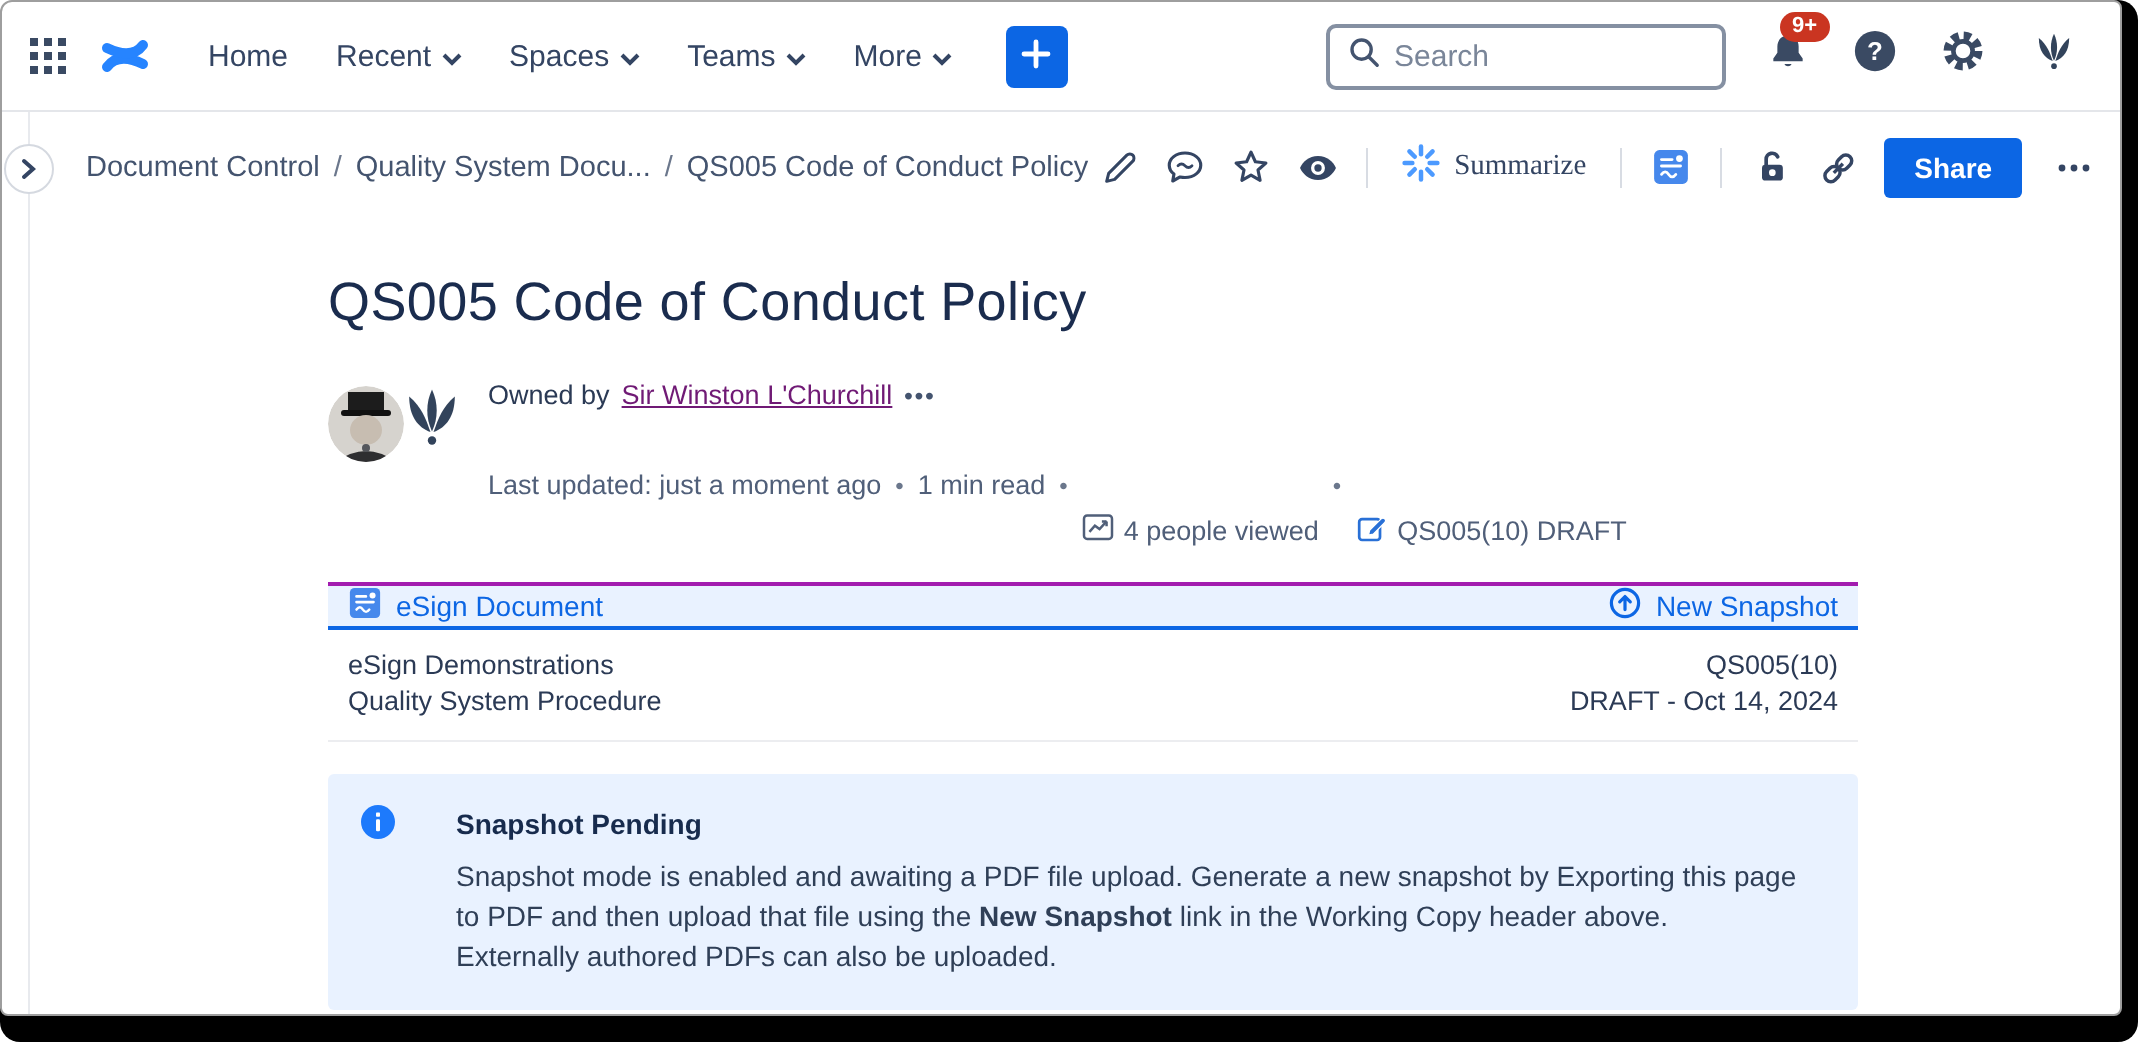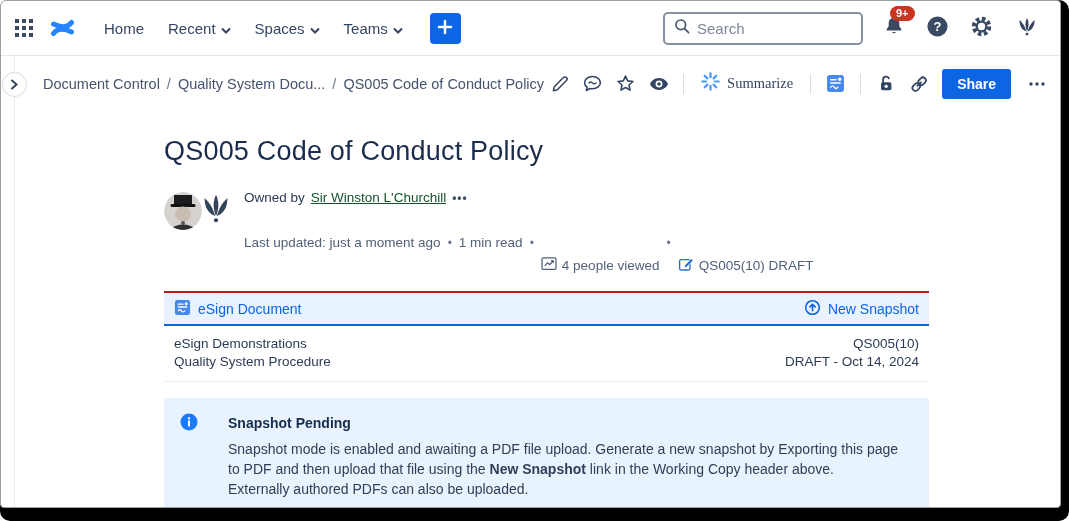--- a/index.html
+++ b/index.html
@@ -64,33 +64,33 @@
   .content { margin-left: 163px; width: 765px; }
   .page-title { margin-top: 25px; font-size: 27px; font-weight: 500; color: #1A2C4E;
                 letter-spacing: .2px; }
   .byline { margin-top: 23px; display: flex; align-items: flex-start; gap: 10px; }
   .avatars { display: flex; align-items: center; }
   .avatar-photo { width: 38px; height: 38px; border-radius: 50%; overflow: hidden;
                   flex: none; cursor: pointer; }
   .avatar-tulip { margin-left: -4px; cursor: pointer; }
   .owner-line { display: flex; align-items: center; gap: 6px; font-size: 13.5px;
                 color: #2B3A55; }
-  .owner-link { text-decoration: underline; cursor: pointer; color: #14532d; }
+  .owner-link { text-decoration: underline; cursor: pointer; color: #701a75; }
   .owner-more { letter-spacing: 1px; color: #44546F; cursor: pointer; font-weight: 700;
                 font-size: 12px; }
   .meta-line { margin-top: 5px; display: flex; align-items: center; gap: 7px;
                font-size: 13.5px; color: #505F79; }
   .meta-line .dot::before { content: "•"; color: #6B778C; font-size: 12px; }
   .meta-item { display: flex; align-items: center; gap: 5px; margin-top: 46px; }
 
   
   .wc-bar { margin-top: 16px; position: relative; display: flex; align-items: center;
             justify-content: space-between; background: #E9F2FF;
-            border-top: 2px solid #b91c1c; border-bottom: 2px solid #0C66E4;
-            height: 35px; padding: 0 10px; }
+            border-top: 2px solid #a21caf; border-bottom: 2px solid #0C66E4;
+            height: 24px; padding: 0 10px; }
   .wc-link { display: flex; align-items: center; gap: 7px; color: #0C66E4;
              font-size: 14px; cursor: pointer; z-index: 2; }
   .wc-center { position: absolute; left: 0; right: 0; text-align: center;
                color: #0055CC; font-size: 13.5px; font-weight: 700;
                letter-spacing: 2.5px; }
   .wc-meta { display: flex; justify-content: space-between; padding: 9px 10px 10px;
              font-size: 13.5px; color: #2B3A55; line-height: 18px;
              border-bottom: 1px solid #ECEDF0; }
   .wc-meta .right { text-align: right; }
 
@@ -145,20 +145,26 @@
         <span><svg width="10" height="7" viewBox="0 0 10 7">
                 <path d="M1 1.5 L5 5.5 L9 1.5" stroke="#344563" stroke-width="2" fill="none"></path>
               </svg></span>
           </li>
       <li class="nav-item">
         <span>Teams</span>
         <span><svg width="10" height="7" viewBox="0 0 10 7">
                 <path d="M1 1.5 L5 5.5 L9 1.5" stroke="#344563" stroke-width="2" fill="none"></path>
               </svg></span>
           </li>
+      <li class="nav-item">
+        <span>More</span>
+        <span><svg width="10" height="7" viewBox="0 0 10 7">
+                <path d="M1 1.5 L5 5.5 L9 1.5" stroke="#344563" stroke-width="2" fill="none"></path>
+              </svg></span>
+          </li>
     </ul>
     <button class="create-btn">
       <span><svg width="16" height="16" viewBox="0 0 16 16">
               <path d="M8 2 V14 M2 8 H14" stroke="#fff" stroke-width="2.4" stroke-linecap="round"></path>
             </svg></span>
     </button>
     <div class="search-wrap">
       <span>
         <svg width="16" height="16" viewBox="0 0 16 16" fill="none">
               <circle cx="6.8" cy="6.8" r="4.8" stroke="#44546F" stroke-width="1.7"></circle>

